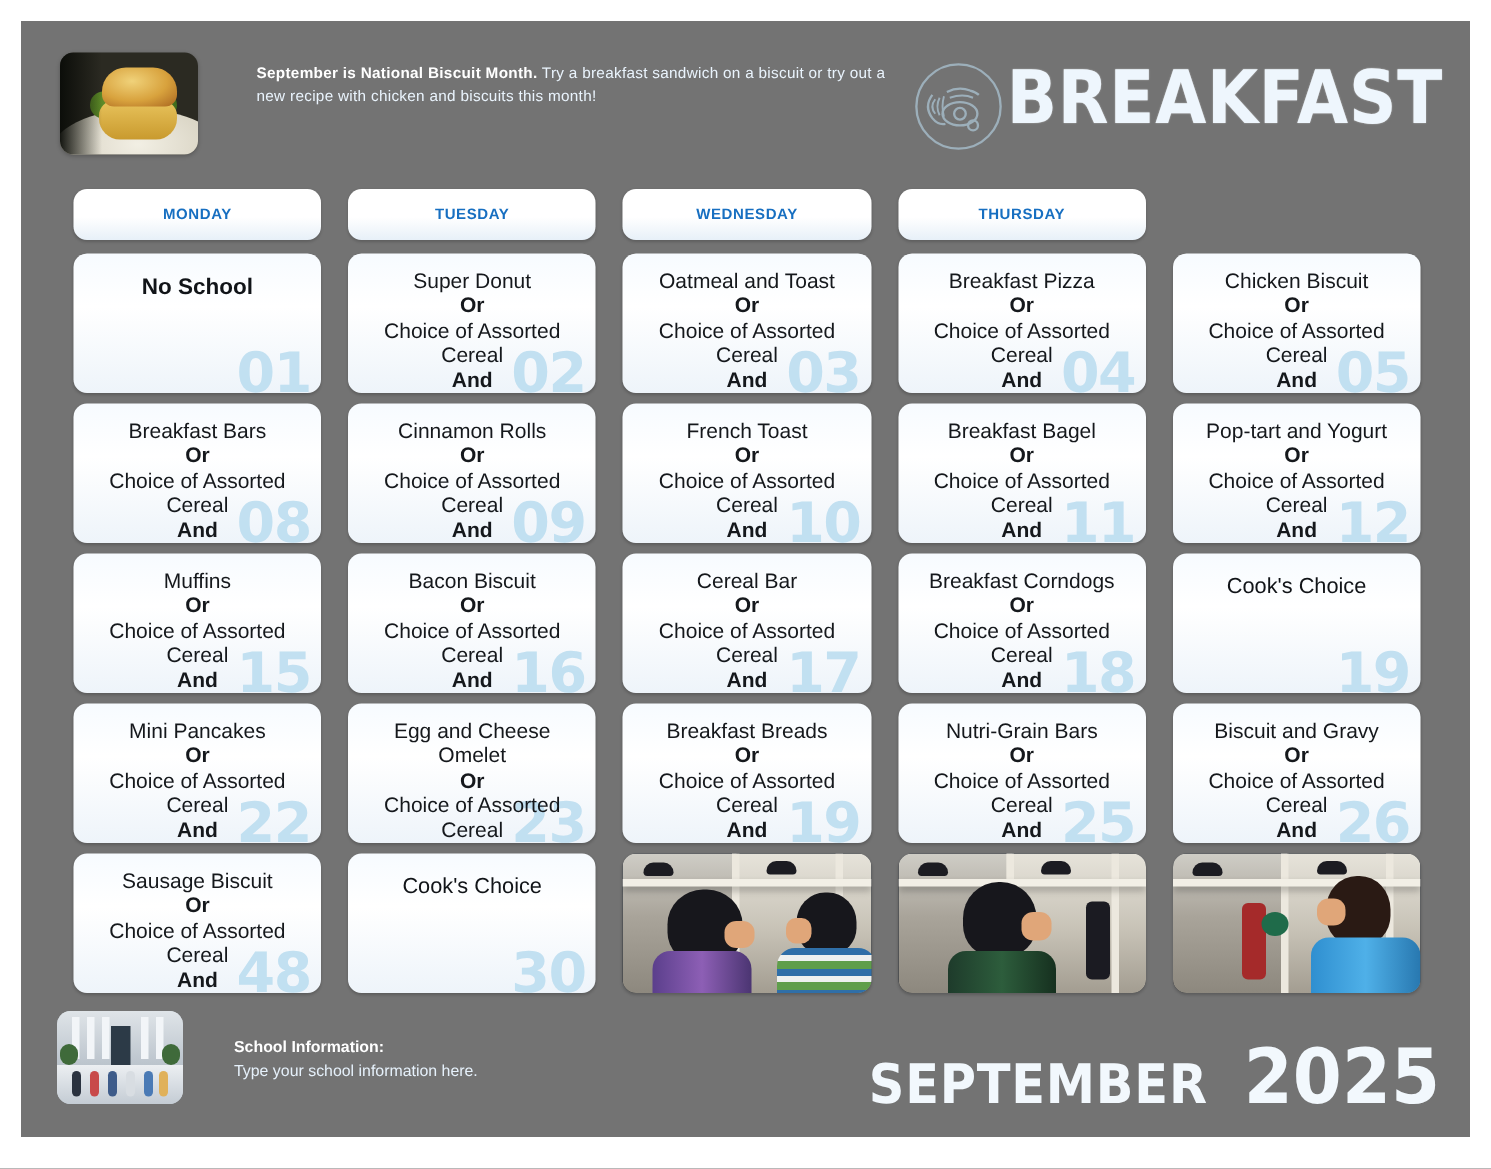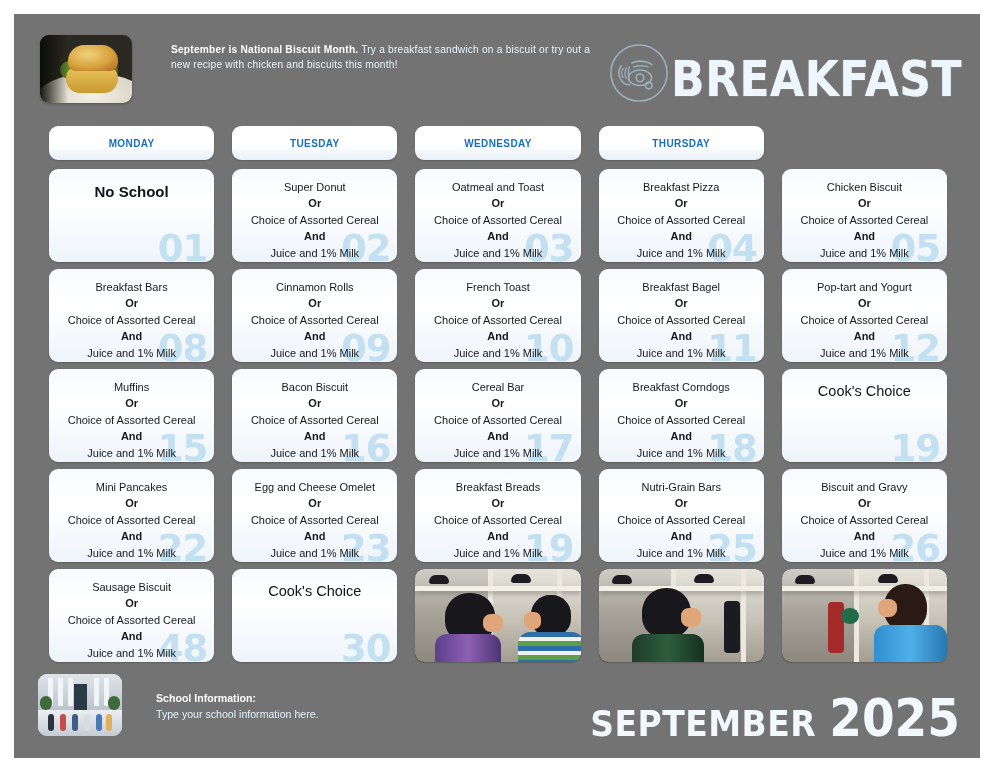--- a/index.html
+++ b/index.html
@@ -90,21 +90,21 @@
     font-weight: bold;
     color: #ffffff;
   }
 
   #brand {
     position: absolute;
     right: 18px;
     top: 26px;
     height: 64px;
     display: flex;
-    align-items: flex-end;
+    align-items: flex-start;
     gap: 1px;
   }
   #brand-mark {
     width: 62px; height: 62px;
     opacity: .55;
   }
   #brand-word {
     font-family: "DejaVu Sans", sans-serif;
     font-weight: bold;
     font-size: 44px;
@@ -155,21 +155,21 @@
     box-shadow: 0 1px 2px rgba(0,0,0,.2);
     overflow: hidden;
   }
 
   .menu {
     position: relative;
     z-index: 2;
     padding: 10px 6px 0;
     text-align: center;
     color: #15181c;
-    font-size: 11px;
+    font-size: 14px;
     line-height: 16.4px;
   }
   .menu .b { font-weight: bold; }
 
   .bignote {
     position: relative;
     z-index: 2;
     padding: 12px 6px 0;
     text-align: center;
     color: #111418;
@@ -279,21 +279,21 @@
     line-height: 16px;
   }
   #school-info .label { font-weight: bold; color: #ffffff; }
 
   #monthyear {
     position: absolute;
     right: 20px;
     bottom: 12px;
     display: flex;
     align-items: baseline;
-    gap: 13px;
+    gap: 24px;
     font-family: "DejaVu Sans", sans-serif;
     font-weight: bold;
     color: #f2f8fd;
   }
   #month-label {
     font-size: 33px;
     letter-spacing: .5px;
     transform: scaleY(1.1);
   }
   #year-label {

